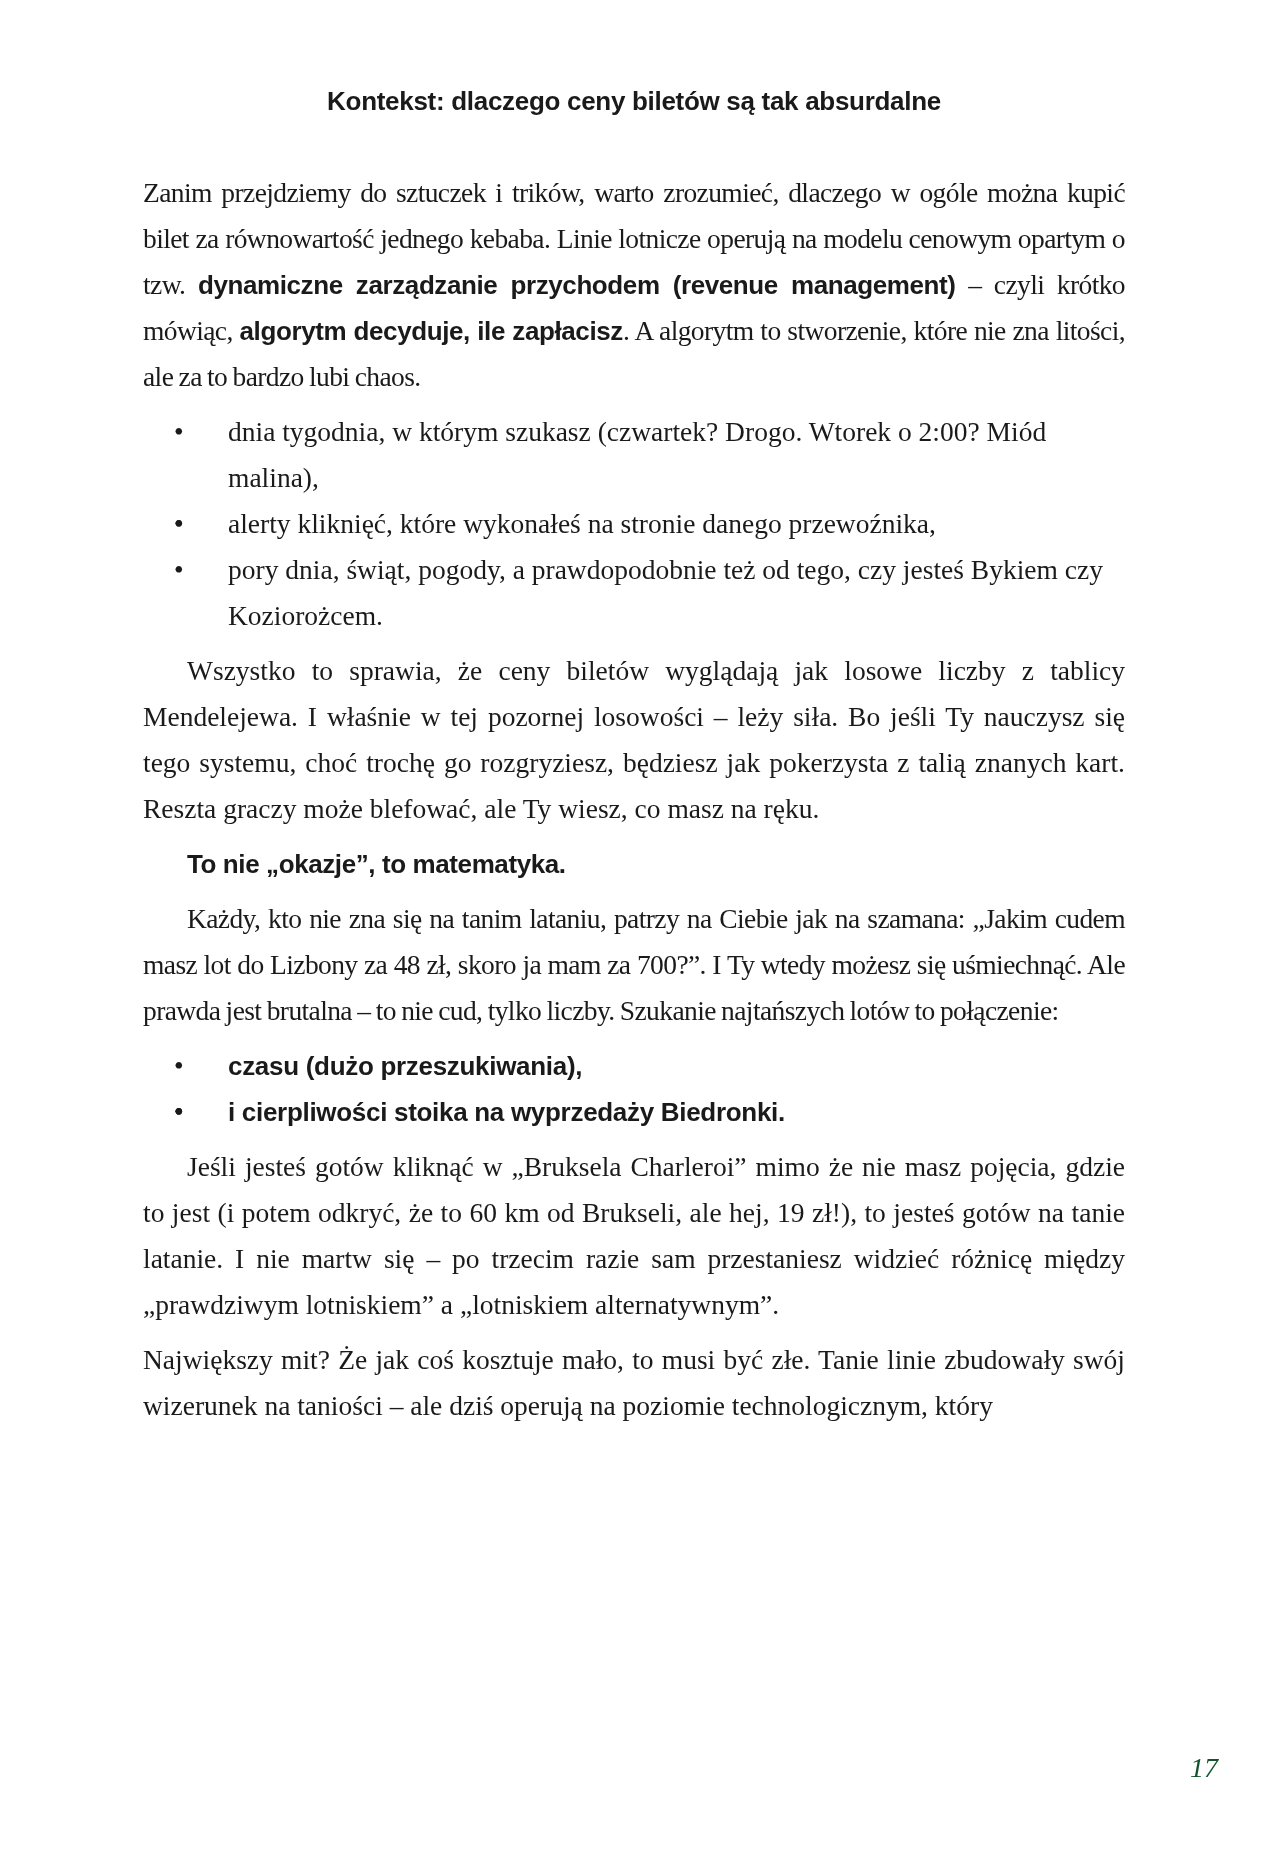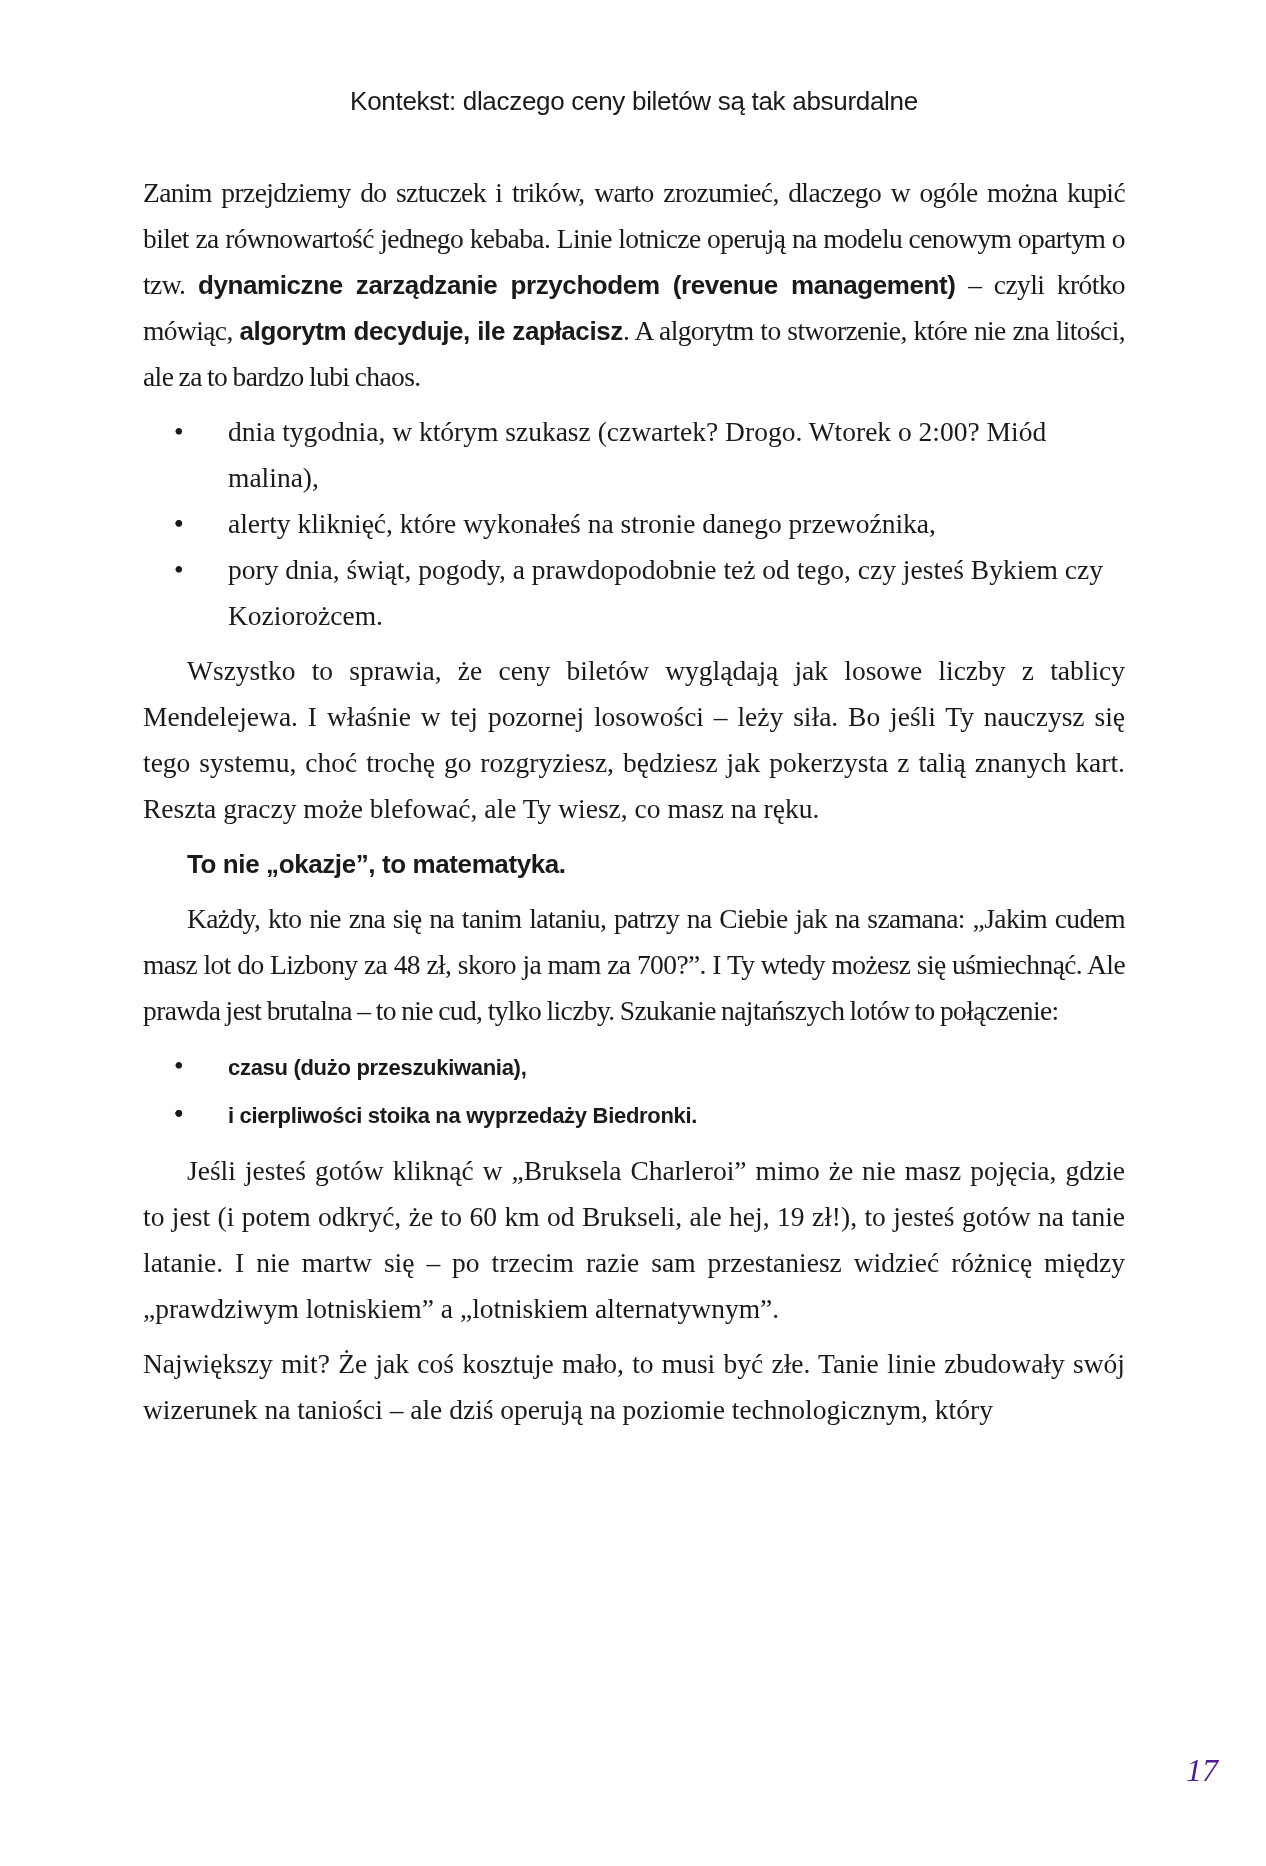--- a/index.html
+++ b/index.html
@@ -4,38 +4,38 @@
 <style>
   html, body { margin: 0; padding: 0; background: #ffffff; }
   body { width: 1266px; height: 1866px; position: relative; overflow: hidden; }
   .page {
     position: absolute; left: 134px; top: 78px; width: 1000px;
     font-family: "Liberation Serif", "DejaVu Serif", serif;
     color: #1a1a1a; font-size: 27.5px; line-height: 46px;
   }
   .heading {
     font-family: "Liberation Sans", "DejaVu Sans", sans-serif;
-    font-weight: normal; text-align: center; font-size: 26px;
+    font-weight: bold; text-align: center; font-size: 26px;
     letter-spacing: -0.3px; margin: 0;
   }
   .h1 { margin-top: 0; margin-bottom: 46px; }
   .h2 { margin-top: 46px; margin-bottom: 46px; }
   p { margin: 9px; text-align: justify; text-align-last: left; }
   p.indent { text-indent: 44px; }
   .narrow { letter-spacing: -0.6px; word-spacing: -1px; }
   b { font-family: "Liberation Sans", "DejaVu Sans", sans-serif; font-weight: bold; font-size: 26px; letter-spacing: -0.4px; }
   ul { list-style: none; margin: 0; padding: 0; }
   ul li { position: relative; padding-left: 94px; text-align: left; }
   ul li .bullet { position: absolute; left: 40px; top: 0; }
-  ul.bold li .txt { font-family: "Liberation Sans", "DejaVu Sans", sans-serif; font-weight: bold; font-size: 22px; letter-spacing: -0.3px; }
+  ul.bold li .txt { font-family: "Liberation Sans", "DejaVu Sans", sans-serif; font-weight: bold; font-size: 26px; letter-spacing: -0.3px; }
   p.subhead { font-family: "Liberation Sans", "DejaVu Sans", sans-serif; font-weight: bold; font-size: 26px; text-indent: 44px; letter-spacing: -0.4px; }
   .page-number {
     position: absolute; right: 48px; top: 1752px;
     font-family: "Liberation Serif", "DejaVu Serif", serif; font-style: italic;
-    font-size: 32px; color: #4c1d95;
+    font-size: 28px; color: #14532d;
   }
 </style>
 </head>
 <body>
 
 <div class="page">
   <h2 class="heading h1">Kontekst: dlaczego ceny biletów są tak absurdalne</h2>
 
   <p class="narrow" id="intro"><span>Zanim przejdziemy do sztuczek i trików, warto zrozumieć, dlaczego w ogóle można kupić bilet za równowartość jednego kebaba. Linie lotnicze operują na modelu cenowym opartym o tzw. </span><b>dynamiczne zarządzanie przychodem (revenue management)</b><span> – czyli krótko mówiąc, </span><b>algorytm decyduje, ile zapłacisz</b><span>. A algorytm to stworzenie, które nie zna litości, ale za to bardzo lubi chaos.</span></p>
 

